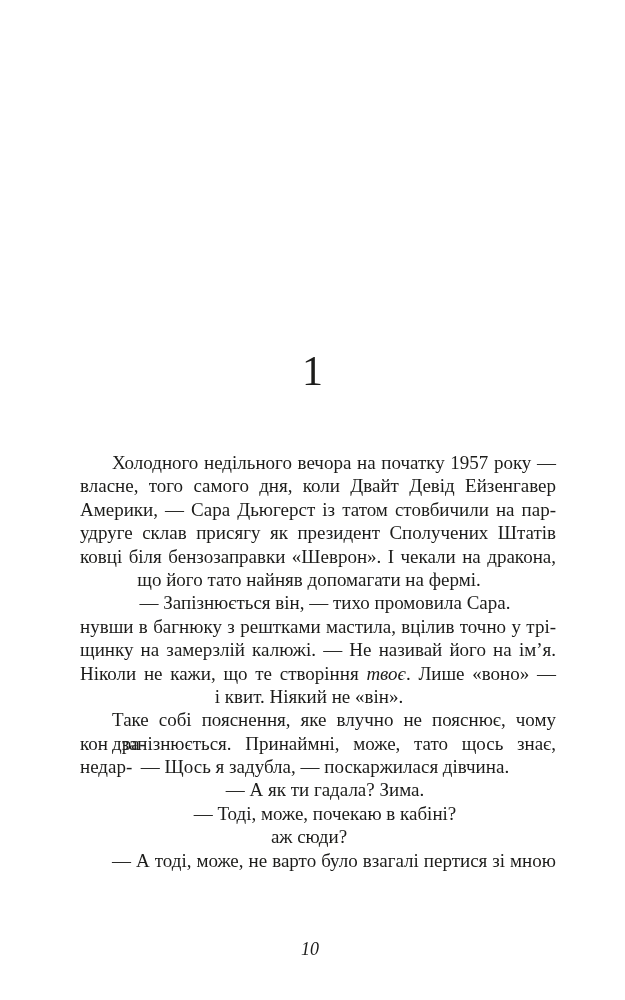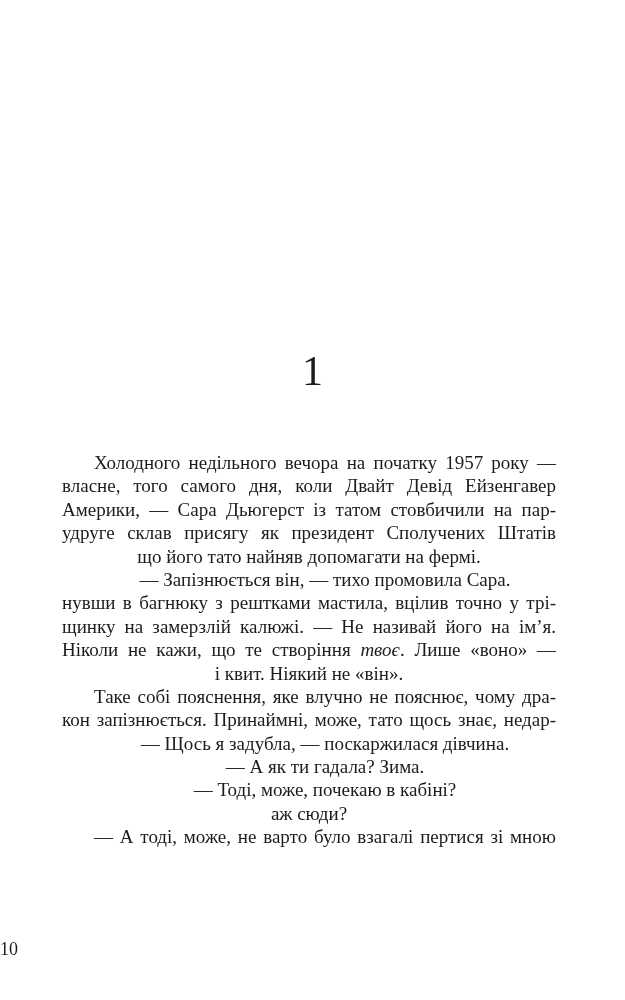--- a/index.html
+++ b/index.html
@@ -36,48 +36,51 @@
   }
   .line {
     height: 23.4px;
     text-align: center;
     white-space: normal;
     overflow: visible;
   }
   .line.justified {
     text-align: justify;
     text-align-last: justify;
+    margin-left: 18px;
   }
   .line.indent {
     padding-left: 32px;
   }
   .line .italic {
     font-style: italic;
   }
   .page-number {
     position: absolute;
     top: 940px;
     left: 0;
     width: 620px;
-    text-align: left;
+    text-align: center;
     font-size: 18px;
     line-height: 1;
+    font-style: italic;
   }
 </style>
 </head>
 <body>
 
 <div class="book-page" style="--text-color: #1c1c1a; --page-bg: #ffffff;">
   <div class="chapter-number">1</div>
 
   <div class="body-text">
       <div class="line justified indent"><span class="">Холодного недільного вечора на початку 1957 року —</span></div>
       <div class="line justified"><span class="">власне, того самого дня, коли Двайт Девід Ейзенгавер</span></div>
       <div class="line justified"><span class="">Америки, — Сара Дьюгерст із татом стовбичили на пар-</span></div>
       <div class="line justified"><span class="">удруге склав присягу як президент Сполучених Штатів</span></div>
+      <div class="line justified"><span class="">ковці біля бензозаправки «Шеврон». І чекали на дракона,</span></div>
       <div class="line"><span class="">що його тато найняв допомагати на фермі.</span></div>
       <div class="line indent"><span class="">— Запізнюється він, — тихо промовила Сара.</span></div>
       <div class="line justified"><span class="">нувши в багнюку з рештками мастила, вцілив точно у трі-</span></div>
       <div class="line justified"><span class="">щинку на замерзлій калюжі. — Не називай його на ім’я.</span></div>
       <div class="line justified"><span class="">Ніколи не кажи, що те створіння </span><span class="italic">твоє</span><span class="">. Лише «воно» —</span></div>
       <div class="line"><span class="">і квит. Ніякий не «він».</span></div>
       <div class="line justified indent"><span class="">Таке собі пояснення, яке влучно не пояснює, чому дра-</span></div>
       <div class="line justified"><span class="">кон запізнюється. Принаймні, може, тато щось знає, недар-</span></div>
       <div class="line indent"><span class="">— Щось я задубла, — поскаржилася дівчина.</span></div>
       <div class="line indent"><span class="">— А як ти гадала? Зима.</span></div>

